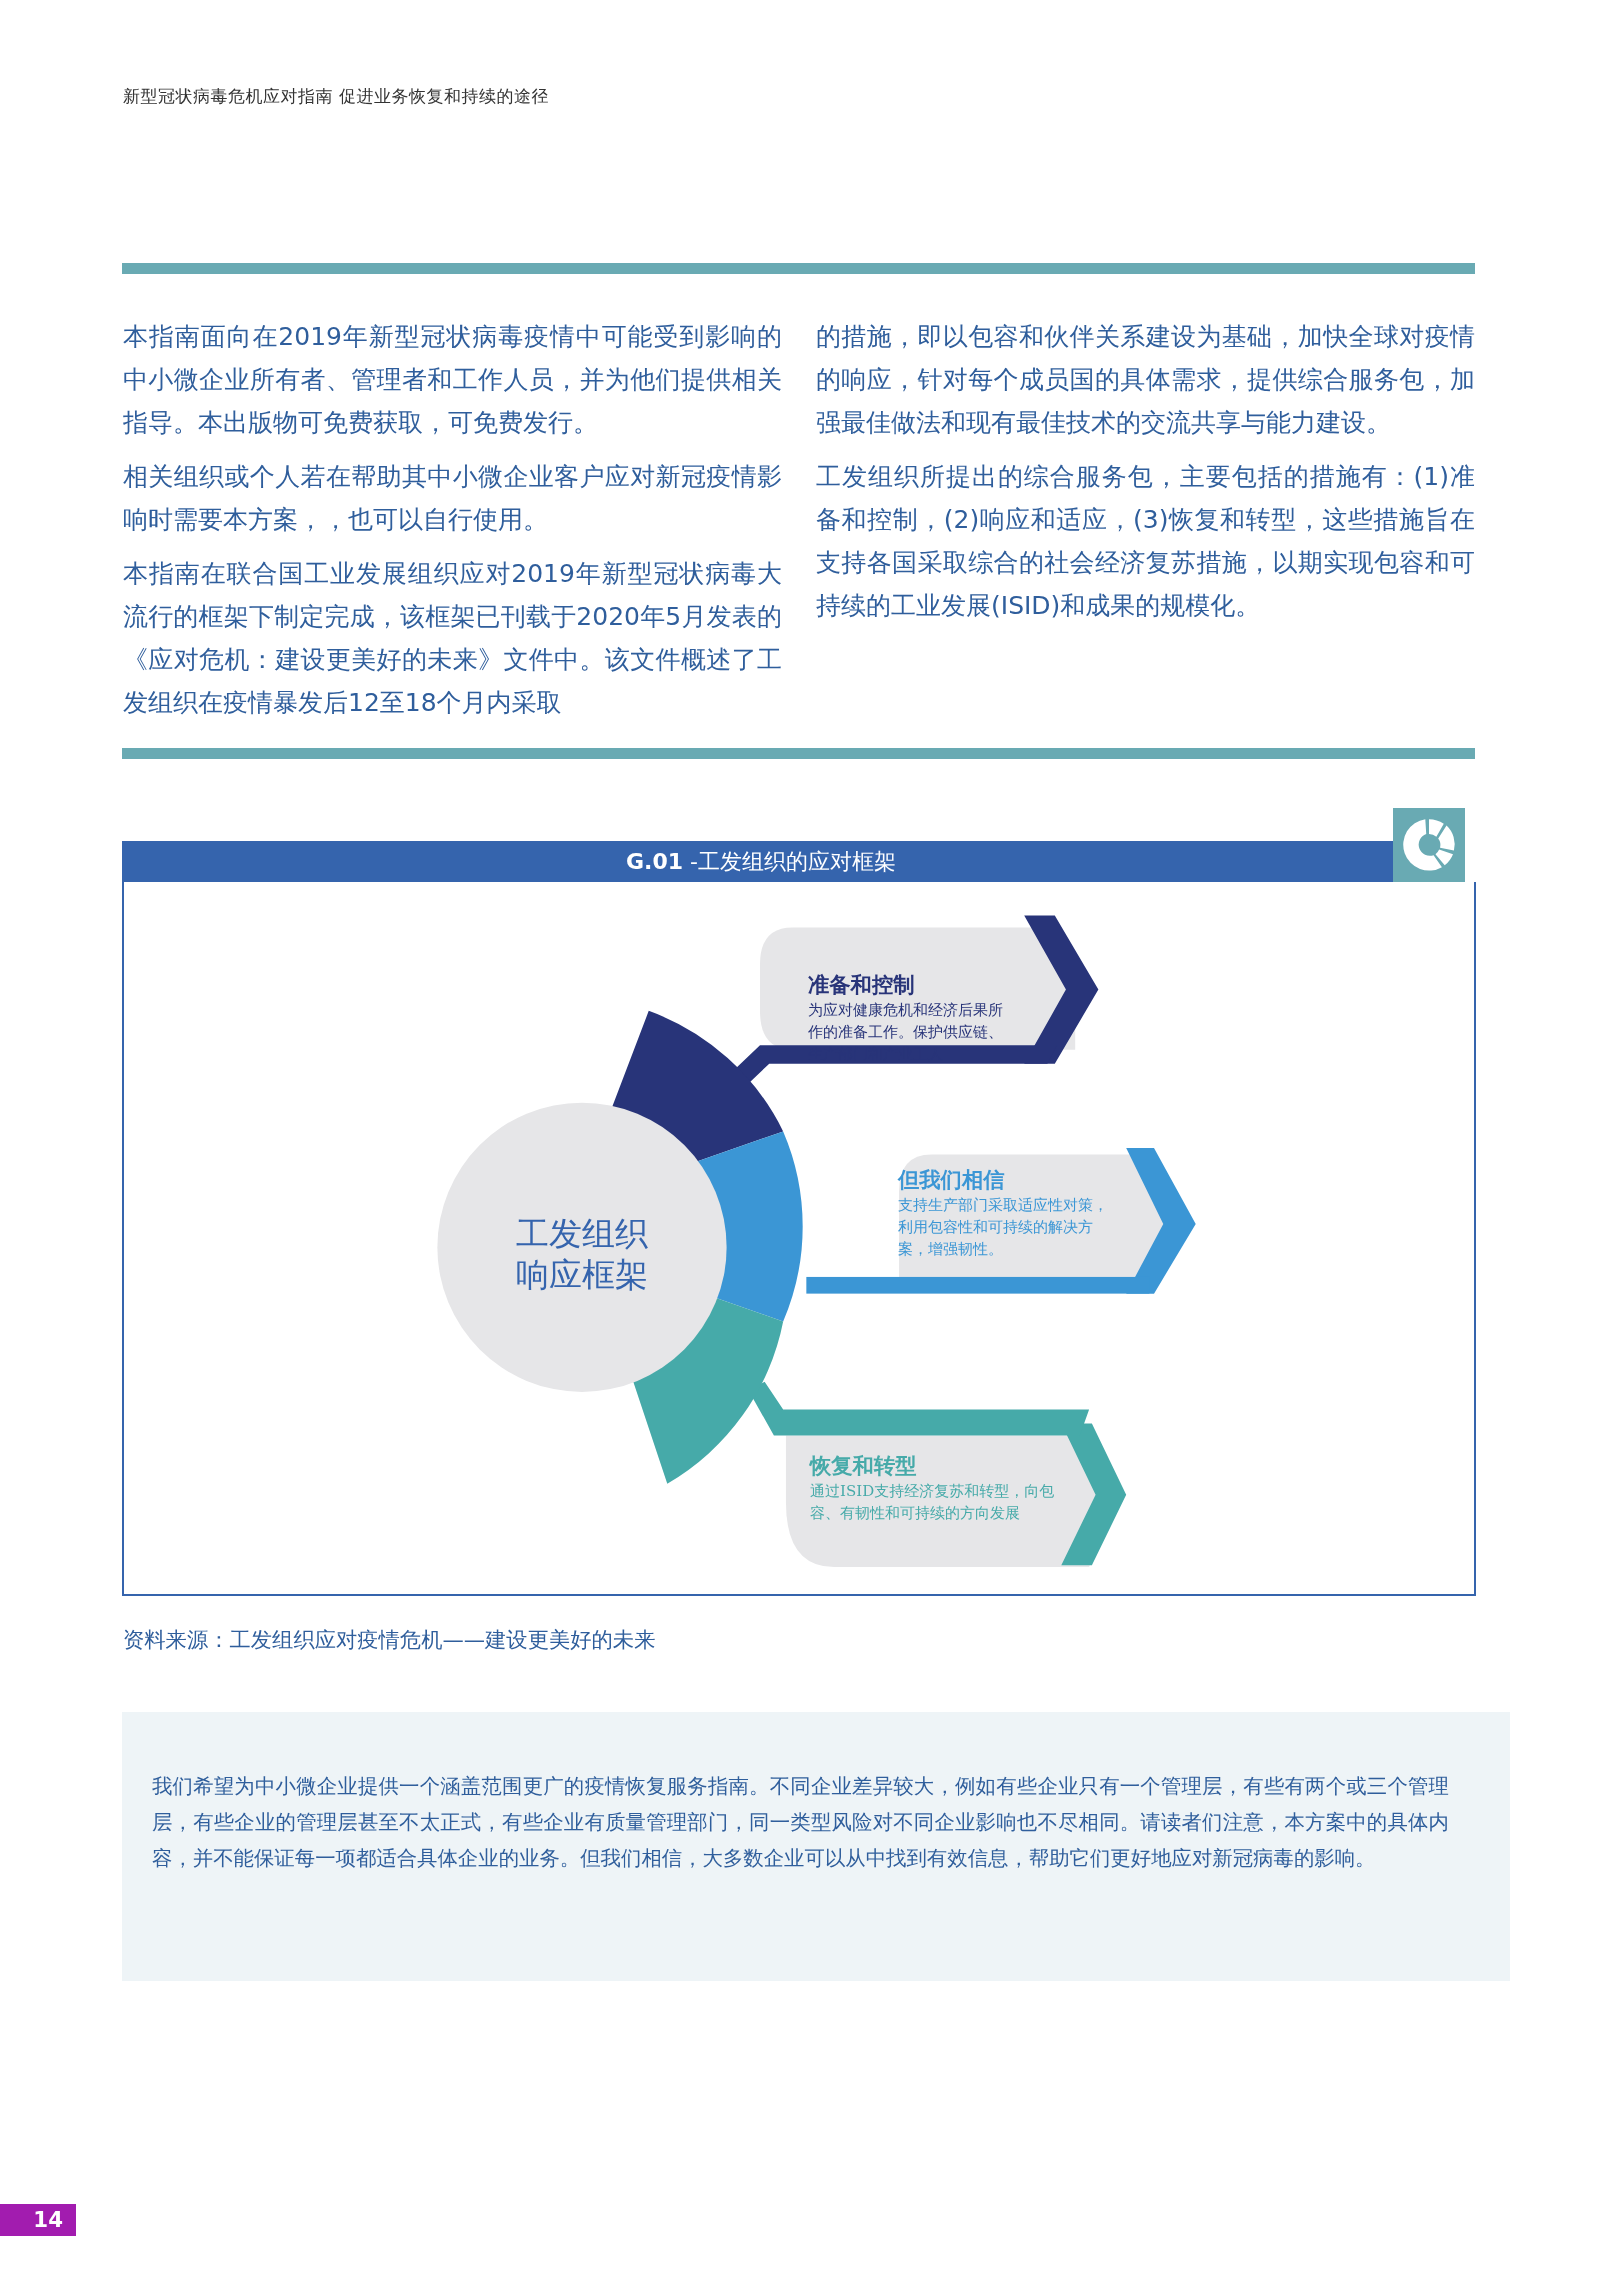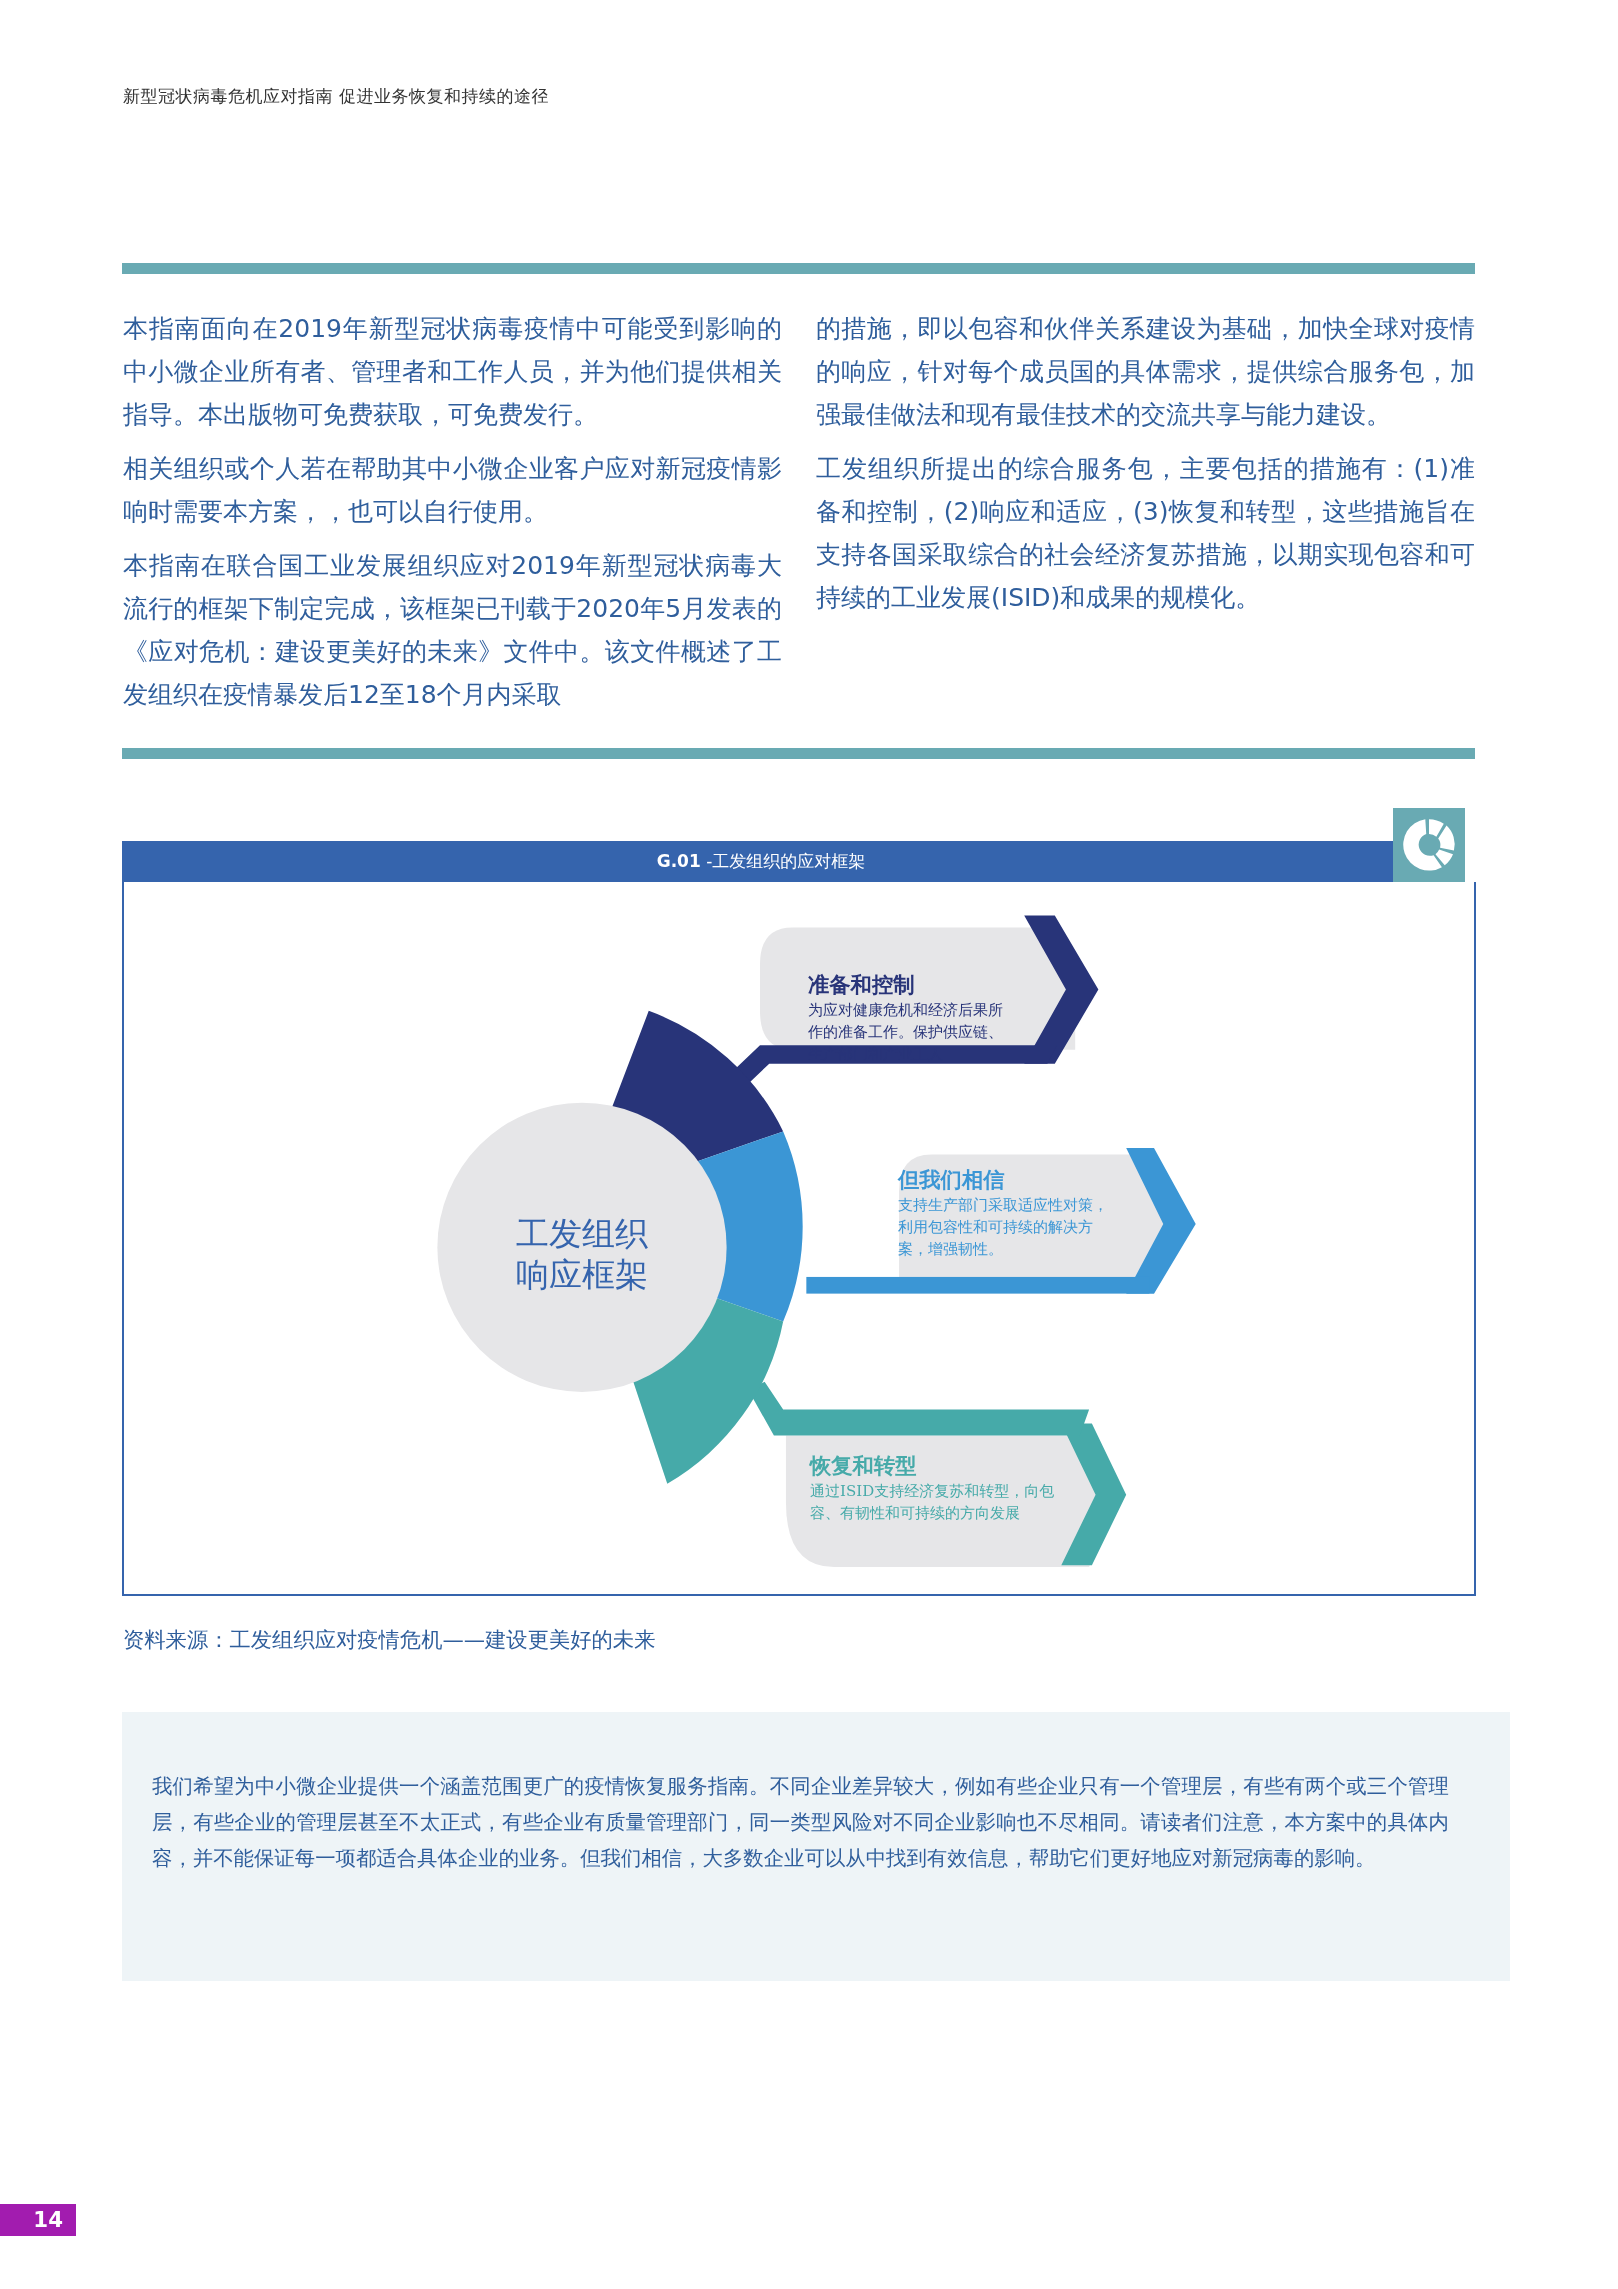--- a/index.html
+++ b/index.html
@@ -1,23 +1,23 @@
 <!DOCTYPE html>
 <html style="font-size:15px"><head>
 <meta charset="utf-8">
 <style>
   html, body { margin:0; padding:0; background:#ffffff; }
   body { width:1619px; height:2289px; position:relative; overflow:hidden;
          font-family:"DejaVu Sans", "Liberation Sans", sans-serif; color:#2f5e9c; }
   .running-head { position:absolute; left:123px; top:85px; font-size:17px; color:#333; letter-spacing:0.5px; }
   .teal-rule { position:absolute; left:122px; width:1353px; height:11px; background:#69aab3; }
   .col { position:absolute; width:659px; font-size:25px; line-height:43px; color:#2f5e9c; }
-  .col p { margin:1px 0 11px 0; text-align:justify; }
+  .col p { margin:9px 0 11px 0; text-align:justify; }
   .fig-header { position:absolute; left:122px; top:841px; width:1278px; height:41px; background:#3564ad;
-                color:#fff; font-size:17px; line-height:41px; text-align:center; }
+                color:#fff; font-size:22px; line-height:41px; text-align:center; }
   .fig-header .code { font-weight:bold; }
   .fig-icon { position:absolute; left:1393px; top:808px; width:72px; height:74px; background:#69aab3; }
   .fig-frame { position:absolute; left:122px; top:882px; width:1350px; height:712px;
                border:2.8px solid #3564ad; border-top:none; box-sizing:content-box; }
   .source { position:absolute; left:123px; top:1625px; font-size:21.3px; color:#2f5e9c; }
   .note-box { position:absolute; left:122px; top:1712px; width:1388px; height:269px; background:#eef4f7; }
   .note-box p { margin:0; position:absolute; left:30px; top:56px; width:1297px; font-size:20.4px; line-height:36px;
                 color:#2f5e9c; font-family:"DejaVu Serif", "Liberation Serif", serif; text-align:justify; }
   .page-num { position:absolute; left:0; top:2204px; width:76px; height:32px; background:#a21caf; color:#fff;
               font-weight:bold; font-size:21.3px; line-height:32px; text-align:right; padding-right:0; box-sizing:border-box; }

